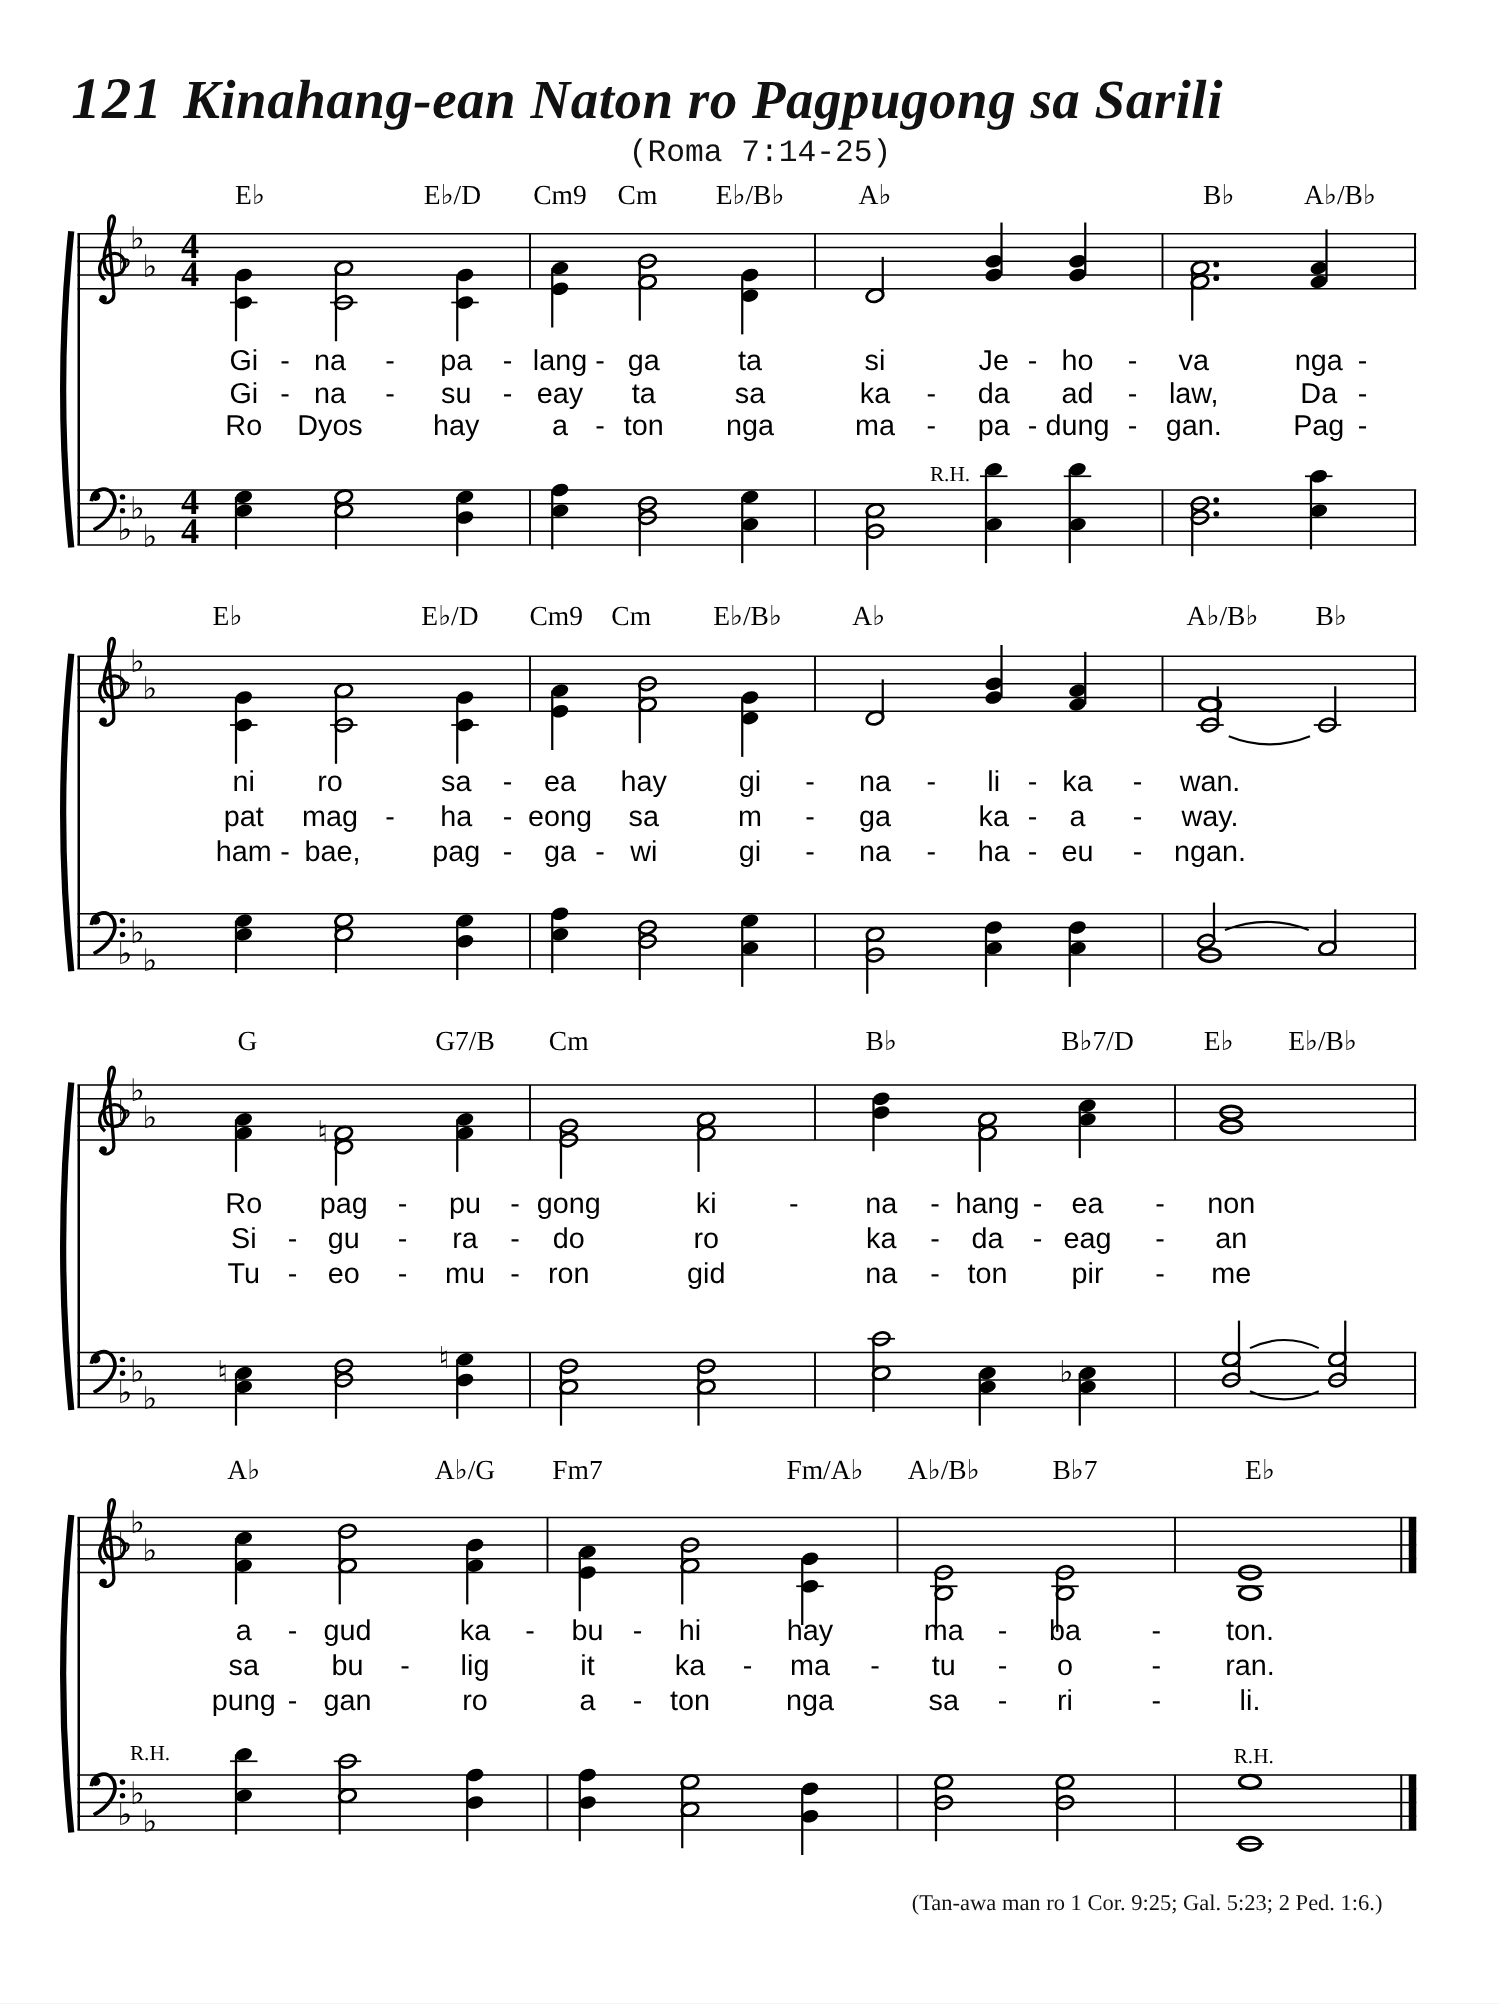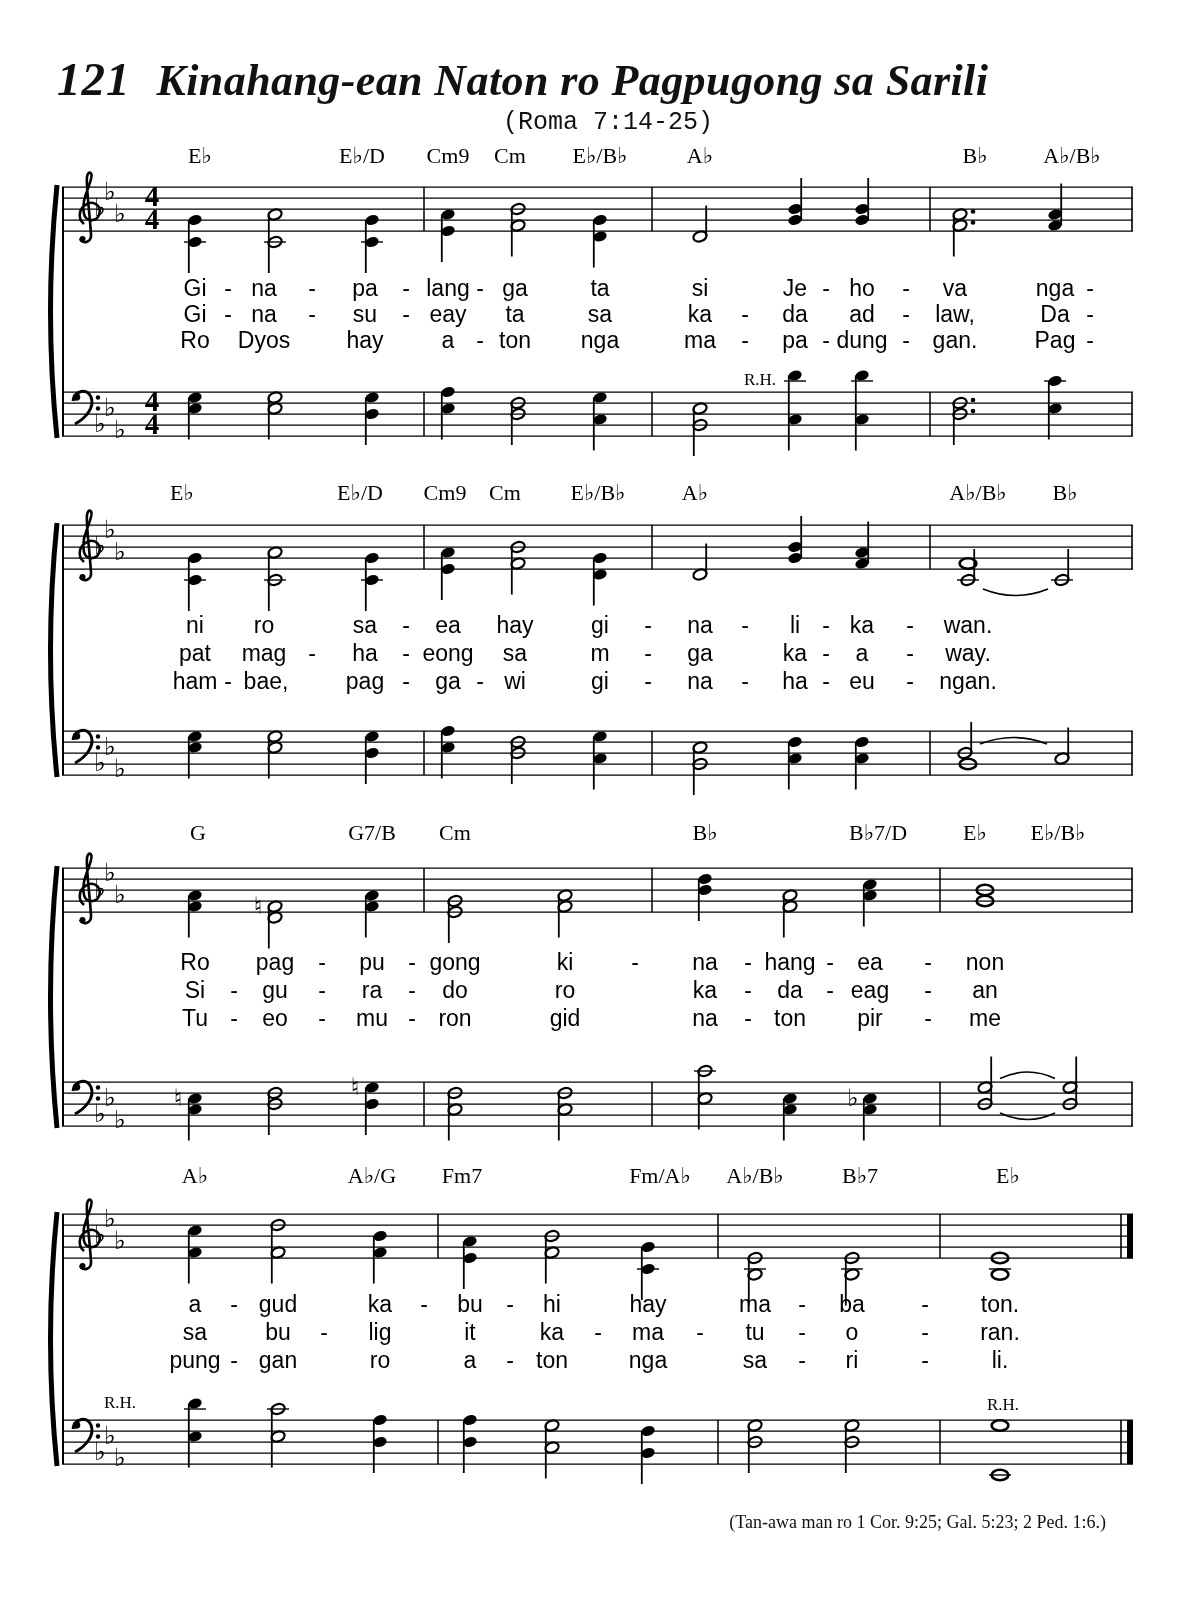--- a/index.html
+++ b/index.html
@@ -1,18 +1,18 @@
 <!DOCTYPE html>
 <html><head>
 <meta charset="utf-8">
 <style>
   html,body{margin:0;padding:0;background:#e8e8e8;}
   .page{position:relative;width:1200px;height:1603px;background:#ffffff;overflow:hidden;
         font-family:"Liberation Serif", serif;color:#111;}
-  .titlebar{position:absolute;top:52px;left:57px;display:flex;align-items:baseline;gap:26px;}
+  .titlebar{position:absolute;top:52px;left:57px;display:flex;align-items:baseline;gap:16px;}
   .song-number{font-size:47px;font-weight:bold;font-style:italic;letter-spacing:1px;}
   .song-title{font-size:44px;font-weight:bold;font-style:italic;letter-spacing:0.4px;white-space:nowrap;}
   .subtitle{position:absolute;top:108px;left:608px;transform:translateX(-50%);
             font-size:25px;font-family:Liberation Mono, monospace;}
   .footer{position:absolute;top:1512px;right:94px;font-size:18px;font-family:"Liberation Serif",serif;}
   svg#score{position:absolute;left:0;top:0;}
   text.chord{font:22px "Liberation Serif","DejaVu Sans",serif;fill:#000;}
   text.lyric{font:23px "Liberation Sans","DejaVu Sans",sans-serif;fill:#000;}
   text.acc{font:24px "DejaVu Sans",sans-serif;fill:#000;}
   text.keysig{font:25px "DejaVu Sans",sans-serif;fill:#000;}

